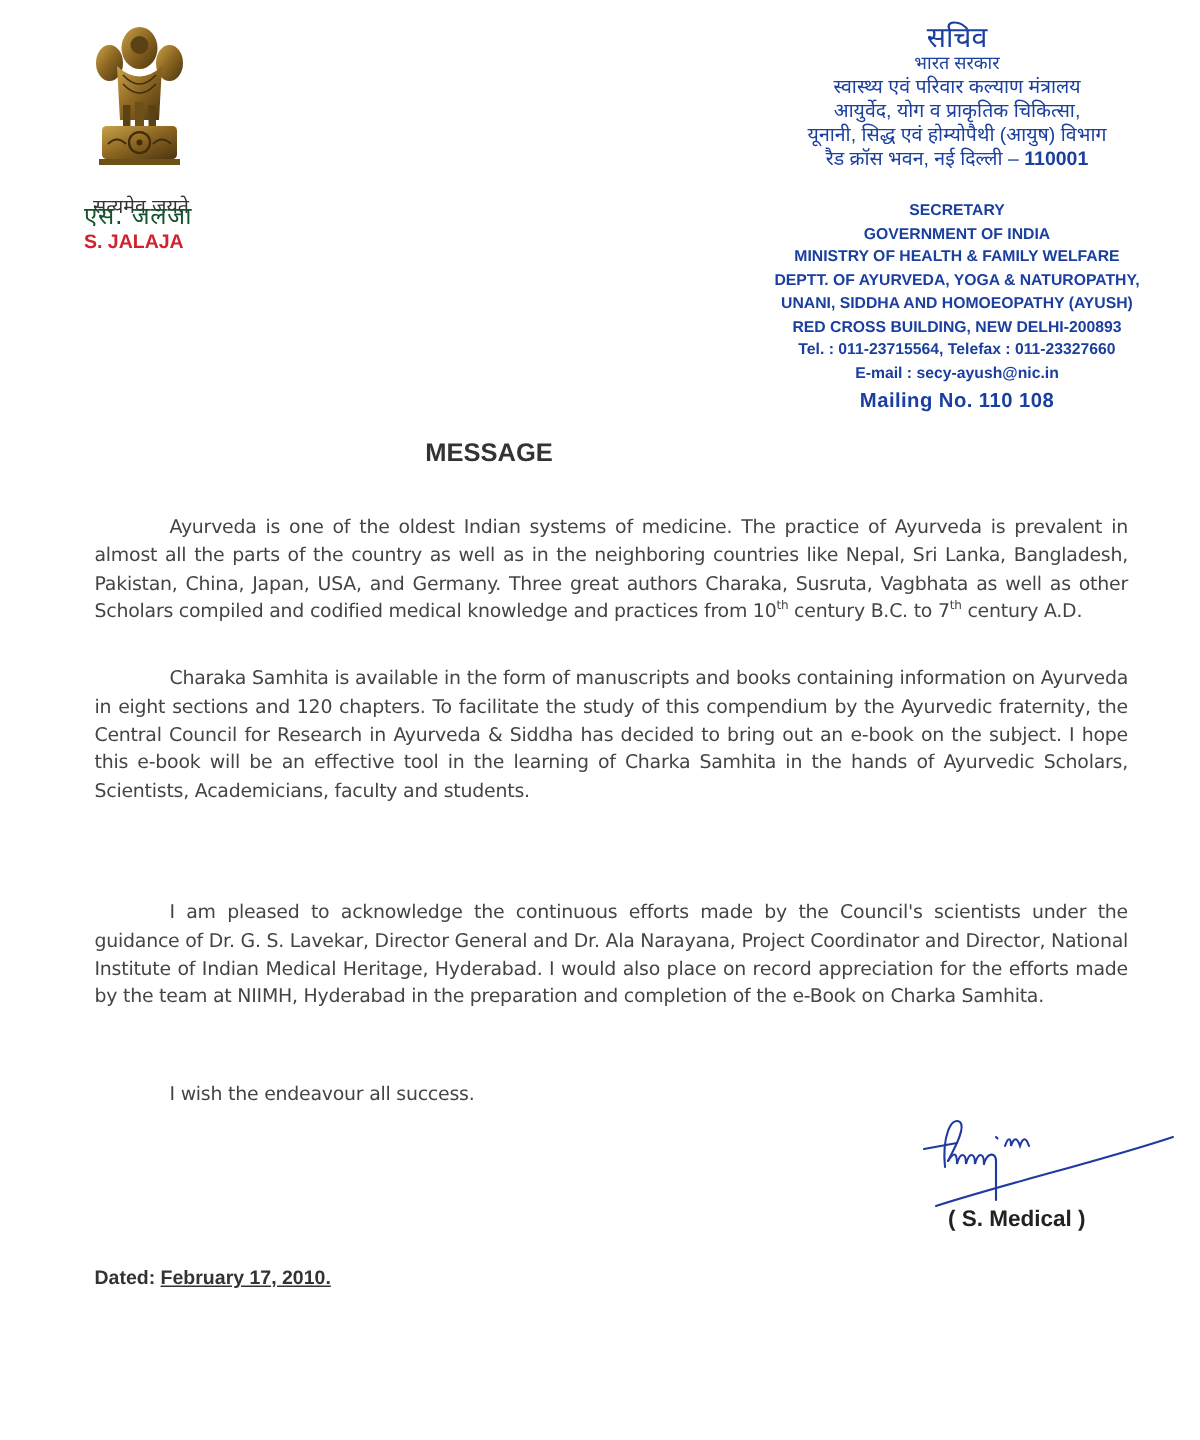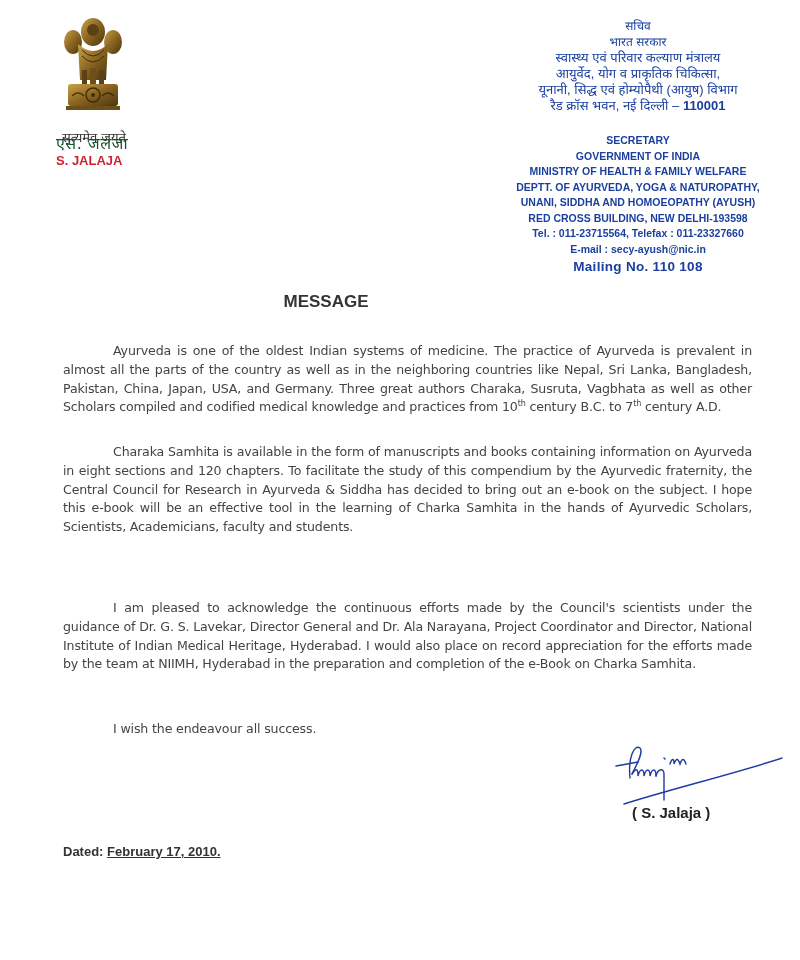--- a/index.html
+++ b/index.html
@@ -3,21 +3,21 @@
   <meta charset="utf-8">
   <style>
     html, body { margin: 0; padding: 0; background: #ffffff; }
     body { width: 800px; height: 960px; position: relative; overflow: hidden; font-family: "DejaVu Sans", sans-serif; color: #3a3a3a; }
     .emblem { position: absolute; left: 60px; top: 10px; width: 66px; height: 106px; }
     .motto { position: absolute; left: 56px; top: 128px; width: 76px; text-align: center; font-size: 13px; color: #333; }
     .name-hi { position: absolute; left: 56px; top: 132px; font-size: 16px; color: #14532d; letter-spacing: 0.5px; }
     .name-en { position: absolute; left: 56px; top: 153px; font-size: 13px; font-weight: bold; color: #d0232f; font-family: "Liberation Sans", sans-serif; }
     .letterhead { position: absolute; left: 488px; top: 18px; width: 300px; text-align: center; color: #1a3f9e; font-family: "Liberation Sans", sans-serif; }
     .letterhead .hi { font-size: 13px; line-height: 16px; }
-    .letterhead .hi.title { font-size: 12px; }
+    .letterhead .hi.title { font-size: 19px; }
     .letterhead .hi.small { font-size: 12px; }
     .letterhead .hi b { font-weight: bold; text-align: right; }
     .letterhead .en { font-size: 10.5px; font-weight: bold; line-height: 15.5px; }
     .letterhead .en.first { margin-top: 19px; }
     .letterhead .mailing { font-size: 13.5px; font-weight: bold; margin-top: 2px; letter-spacing: 0.3px; }
     .heading { position: absolute; top: 292px; left: 0; width: 652px; text-align: center; font-family: "Liberation Sans", sans-serif; font-weight: bold; font-size: 17px; color: #333; }
     .body { position: absolute; left: 63px; width: 689px; font-family: "DejaVu Sans", sans-serif; font-size: 12.6px; line-height: 18.8px; color: #444; text-align: justify; letter-spacing: -0.15px; }
     .body p { margin: 0; text-indent: 50px; }
     .p1 { top: 342px; }
     .p2 { top: 443px; }
@@ -74,21 +74,21 @@
   <div class="hi">यूनानी, सिद्ध एवं होम्योपैथी (आयुष) विभाग</div>
   <div class="hi">
     <span>रैड क्रॉस भवन, नई दिल्ली –</span>
     <b>110001</b>
   </div>
   <div class="en first">SECRETARY</div>
   <div class="en">GOVERNMENT OF INDIA</div>
   <div class="en">MINISTRY OF HEALTH &amp; FAMILY WELFARE</div>
   <div class="en">DEPTT. OF AYURVEDA, YOGA &amp; NATUROPATHY,</div>
   <div class="en">UNANI, SIDDHA AND HOMOEOPATHY (AYUSH)</div>
-  <div class="en">RED CROSS BUILDING, NEW DELHI-193598</div>
+  <div class="en">RED CROSS BUILDING, NEW DELHI-200893</div>
   <div class="en">Tel. : 011-23715564, Telefax : 011-23327660</div>
   <div class="en">E-mail : secy-ayush@nic.in</div>
   <div class="mailing">Mailing No. 110 108</div>
 </div>
 
 <div class="heading">MESSAGE</div>
 
 <div class="body p1">
   <p><span>Ayurveda is one of the oldest Indian systems of medicine.  The practice of Ayurveda is prevalent in almost all the parts of the country as well as in the neighboring countries like Nepal, Sri Lanka, Bangladesh, Pakistan, China, Japan, USA, and Germany. Three great authors Charaka, Susruta, Vagbhata as well as other Scholars compiled and codified medical knowledge and practices from 10</span><sup>th</sup><span> century B.C. to 7</span><sup>th</sup><span> century A.D.</span></p>
 </div>
@@ -106,18 +106,18 @@
   <g fill="none" stroke="#1f3aa0" stroke-width="1.4" stroke-linecap="round">
     <path d="M2 28 L24 24"></path>
     <path d="M16 40 C14 20 20 6 26 10 C30 14 22 28 18 36"></path>
     <path d="M18 36 C22 30 24 30 24 38 C26 30 30 30 30 38 C32 30 36 30 36 38 C38 30 42 30 42 38"></path>
     <path d="M42 38 C44 30 50 30 50 36 C50 48 50 60 50 62"></path>
     <path d="M50 20 L51 21"></path>
     <path d="M56 26 C58 20 60 20 60 26 C62 20 64 20 66 26 C68 20 70 20 72 26"></path>
     <path d="M10 66 C60 50 120 36 168 20"></path>
   </g>
 </svg>
-<div class="sig-name">( S. Jalaja )</div>
+<div class="sig-name">( S. Medical )</div>
 
 <div class="dated">
   <span>Dated:</span>
   <span class="date">February 17, 2010.</span>
 </div>
 
 </body></html>

